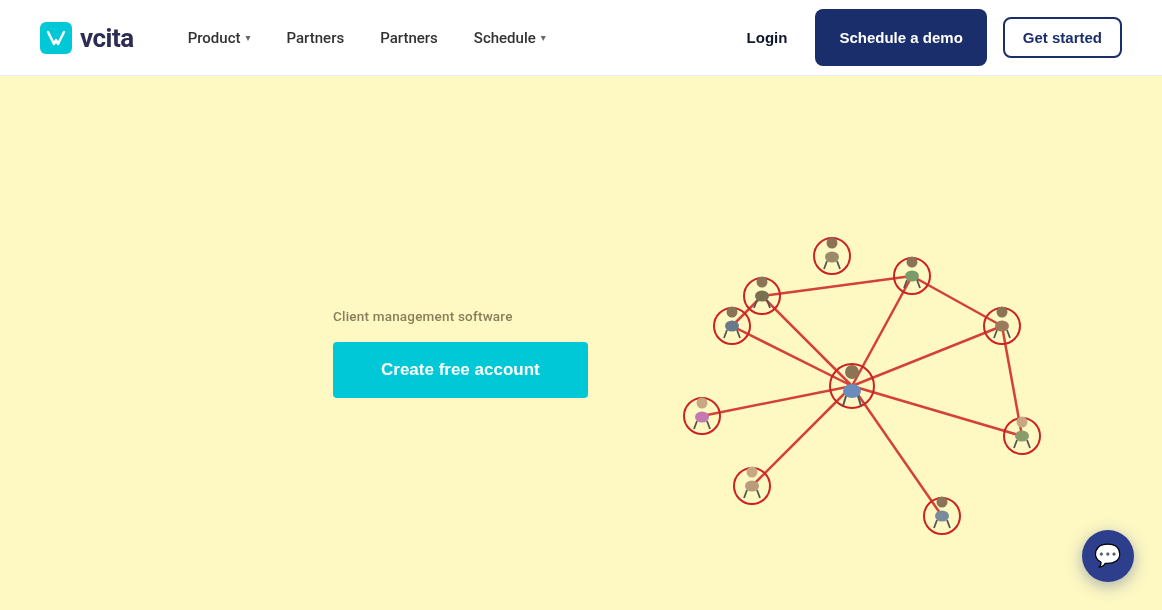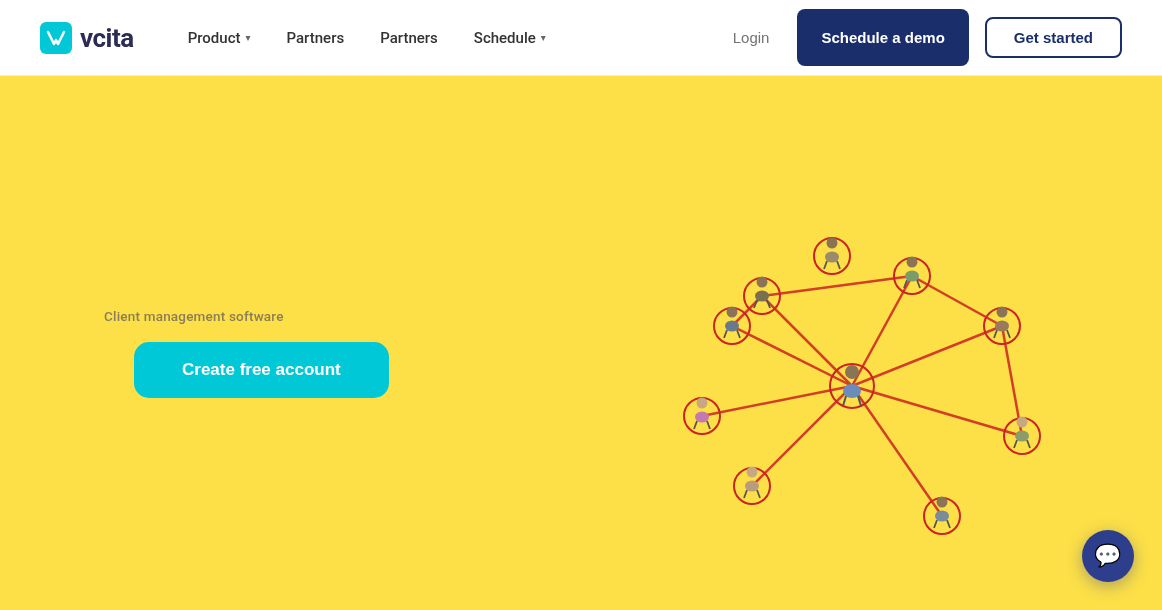--- a/index.html
+++ b/index.html
@@ -86,22 +86,22 @@
 
     .nav-right {
       display: flex;
       align-items: center;
       gap: 16px;
       margin-left: auto;
     }
 
     .btn-login {
       font-size: 15px;
-      font-weight: 400;
-      color: #737373;
+      font-weight: 700;
+      color: #0f172a;
       background: none;
       border: none;
       cursor: pointer;
       padding: 8px 12px;
     }
 
     .btn-schedule {
       background: #1a2e6c;
       color: #ffffff;
       border: none;
@@ -111,36 +111,37 @@
       font-weight: 600;
       cursor: pointer;
       white-space: nowrap;
     }
 
     .btn-get-started {
       background: #ffffff;
       color: #1a2e6c;
       border: 2px solid #1a2e6c;
       border-radius: 8px;
-      padding: 10px 27px;
+      padding: 10px 18px;
       font-size: 15px;
       font-weight: 600;
       cursor: pointer;
       white-space: nowrap;
     }
 
     
     .hero {
       display: flex;
       align-items: center;
       padding: 60px 80px 40px 104px;
-      background: #fde047;
+      background: #fef9c3;
       min-height: 534px;
       position: relative;
       overflow: hidden;
+      justify-content: center;
     }
 
     .hero-left {
       flex: 0 0 520px;
       z-index: 2;
     }
 
     .hero-subtitle {
       font-size: 13.5px;
       color: #8a7d5a;
@@ -155,27 +156,26 @@
       color: #1a1a2e;
       line-height: 1.2;
       margin-bottom: 36px;
       max-width: 480px;
     }
 
     .btn-create {
       background: #00c8d7;
       color: #ffffff;
       border: none;
-      border-radius: 15px;
+      border-radius: 4px;
       padding: 18px 48px;
       font-size: 17px;
       font-weight: 600;
       cursor: pointer;
       display: inline-block;
-      margin-left: 30px;
     }
 
     .hero-image {
       position: absolute;
       right: 60px;
       top: 40px;
       width: 500px;
       height: 460px;
     }
 

